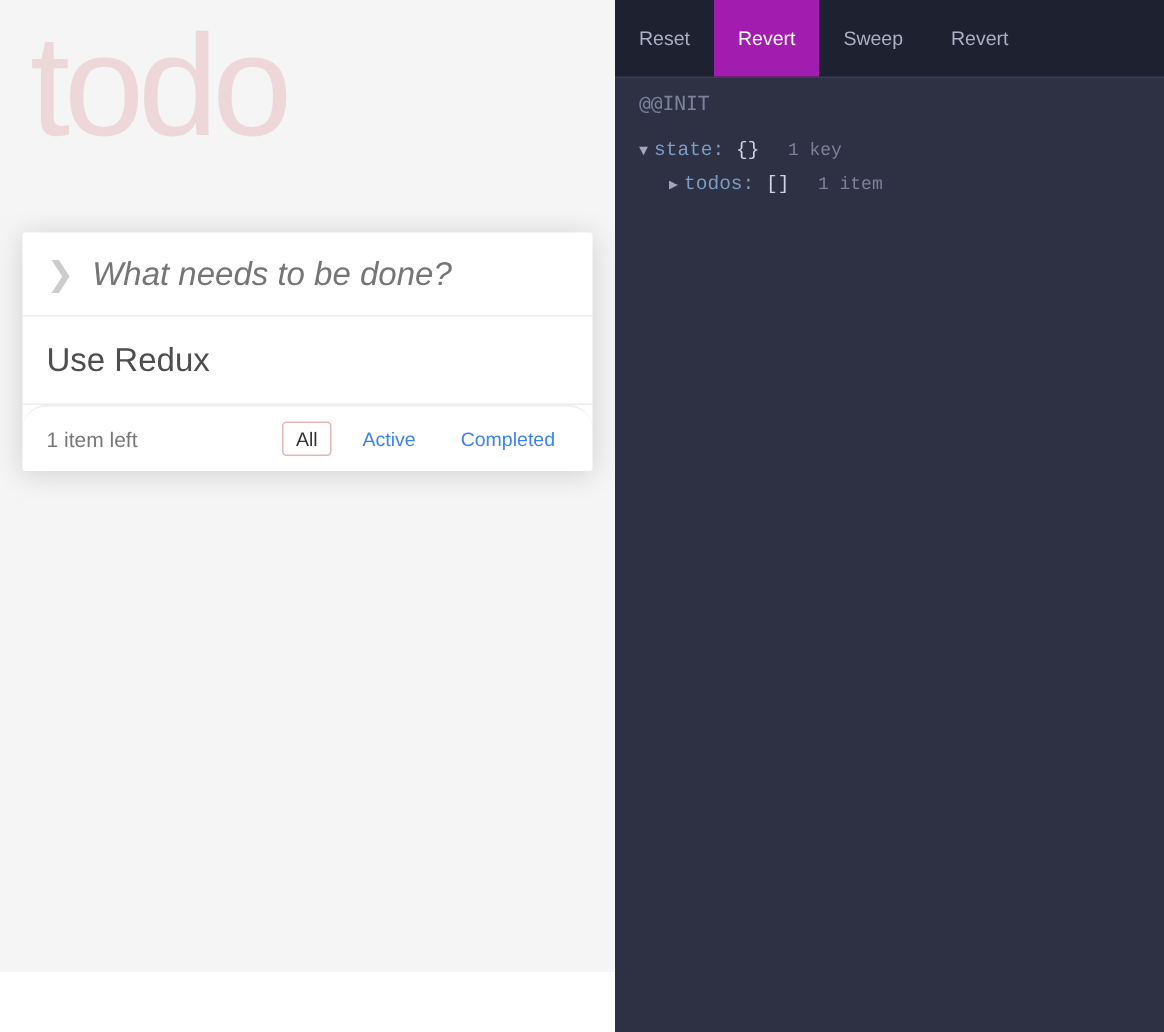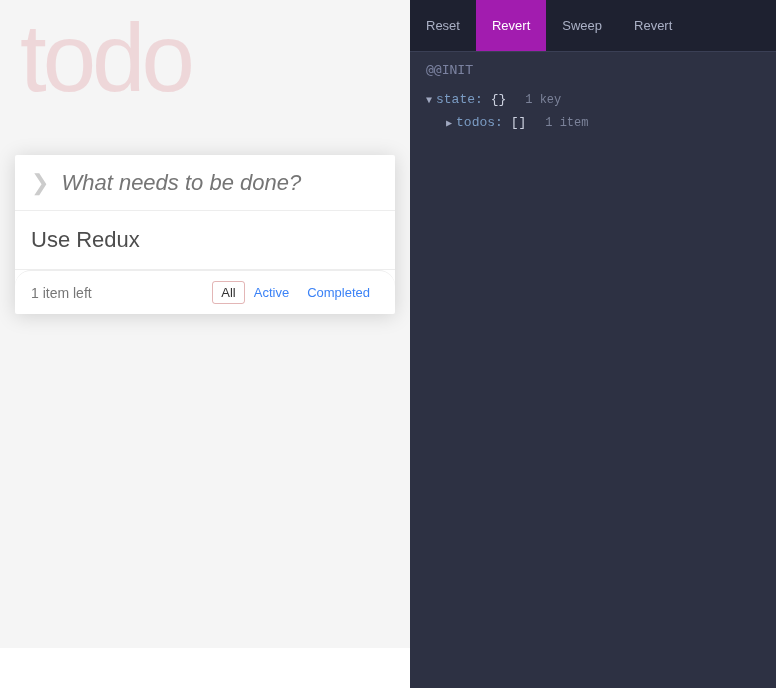--- a/index.html
+++ b/index.html
@@ -93,21 +93,21 @@
       border-top: 1px solid #ededed;
       border-radius: 16px;
     }
 
     .footer-count {
       flex: 1;
     }
 
     .footer-filters {
       display: flex;
-      gap: 0;
+      gap: 12px;
     }
 
     .filter-btn {
       padding: 3px 8px;
       border: 1px solid transparent;
       border-radius: 3px;
       background: none;
       cursor: pointer;
       font-size: 13px;
       color: #3b82f6;

